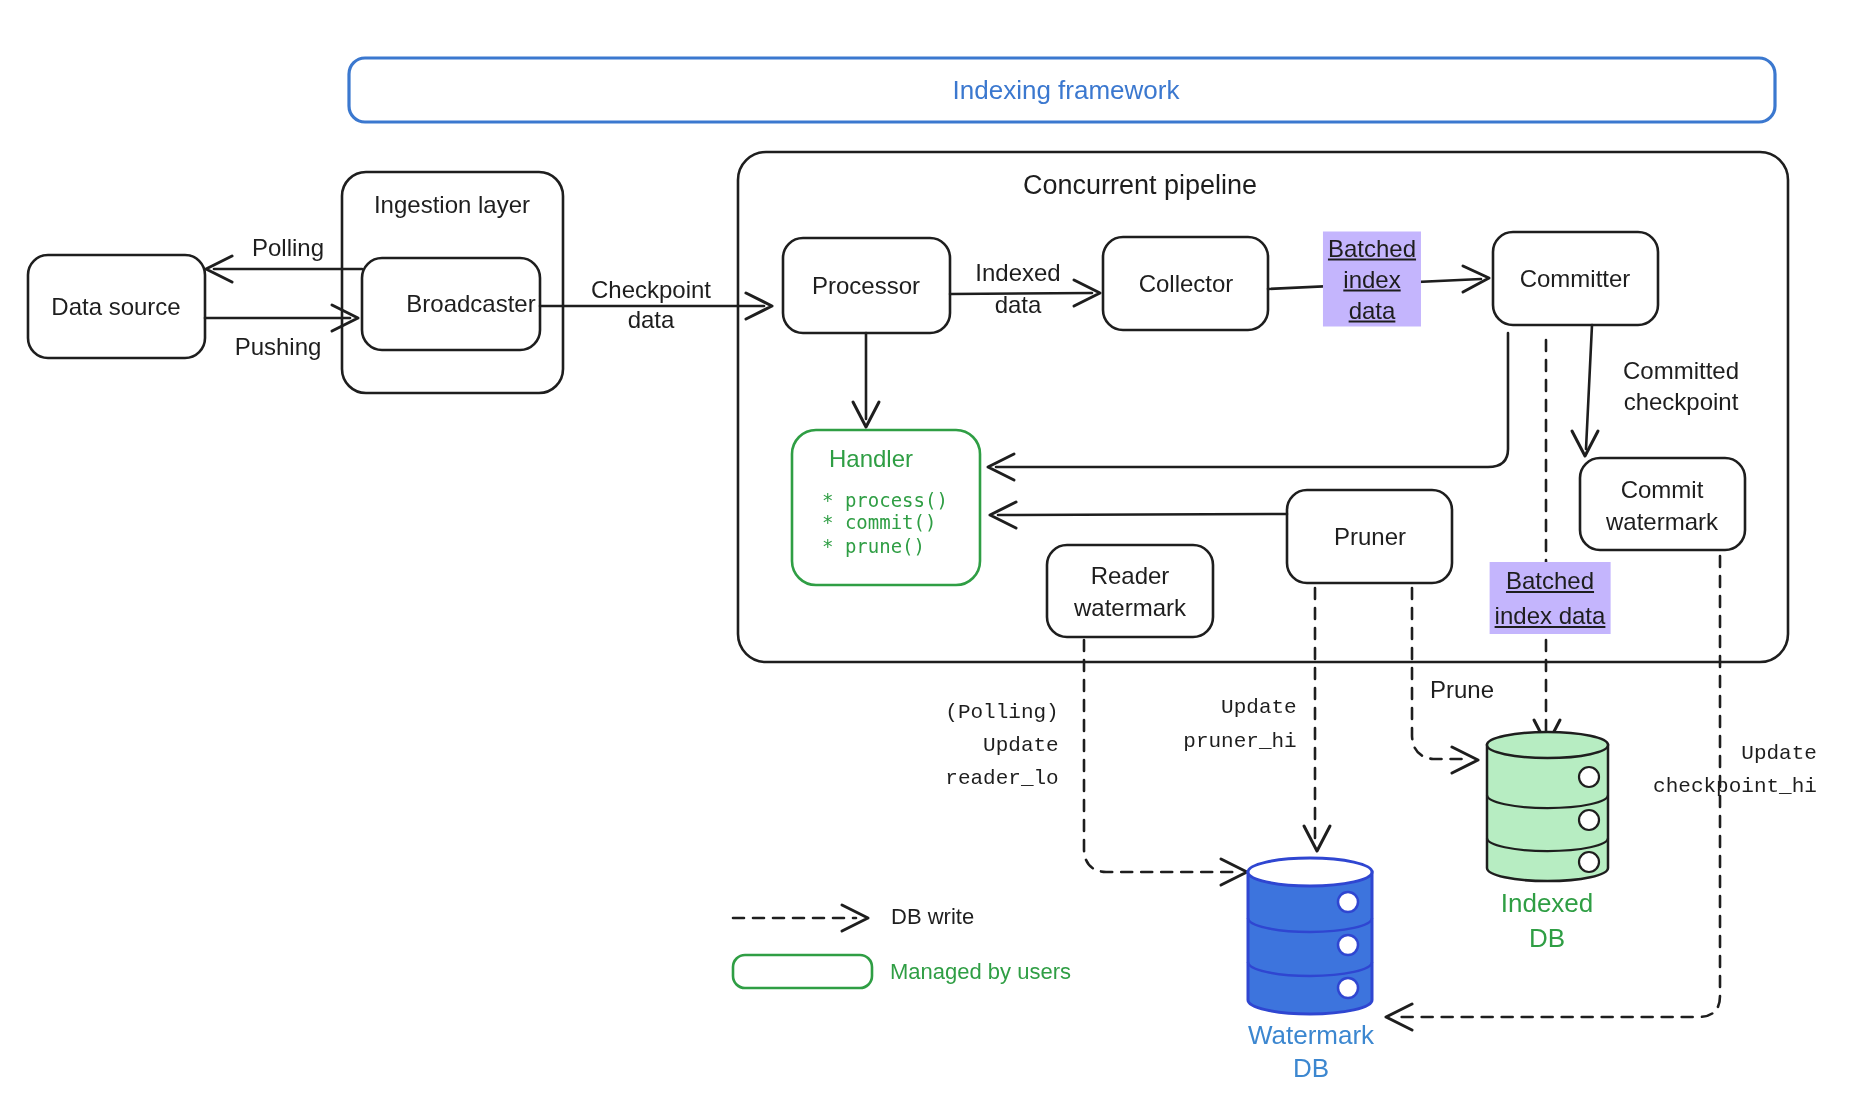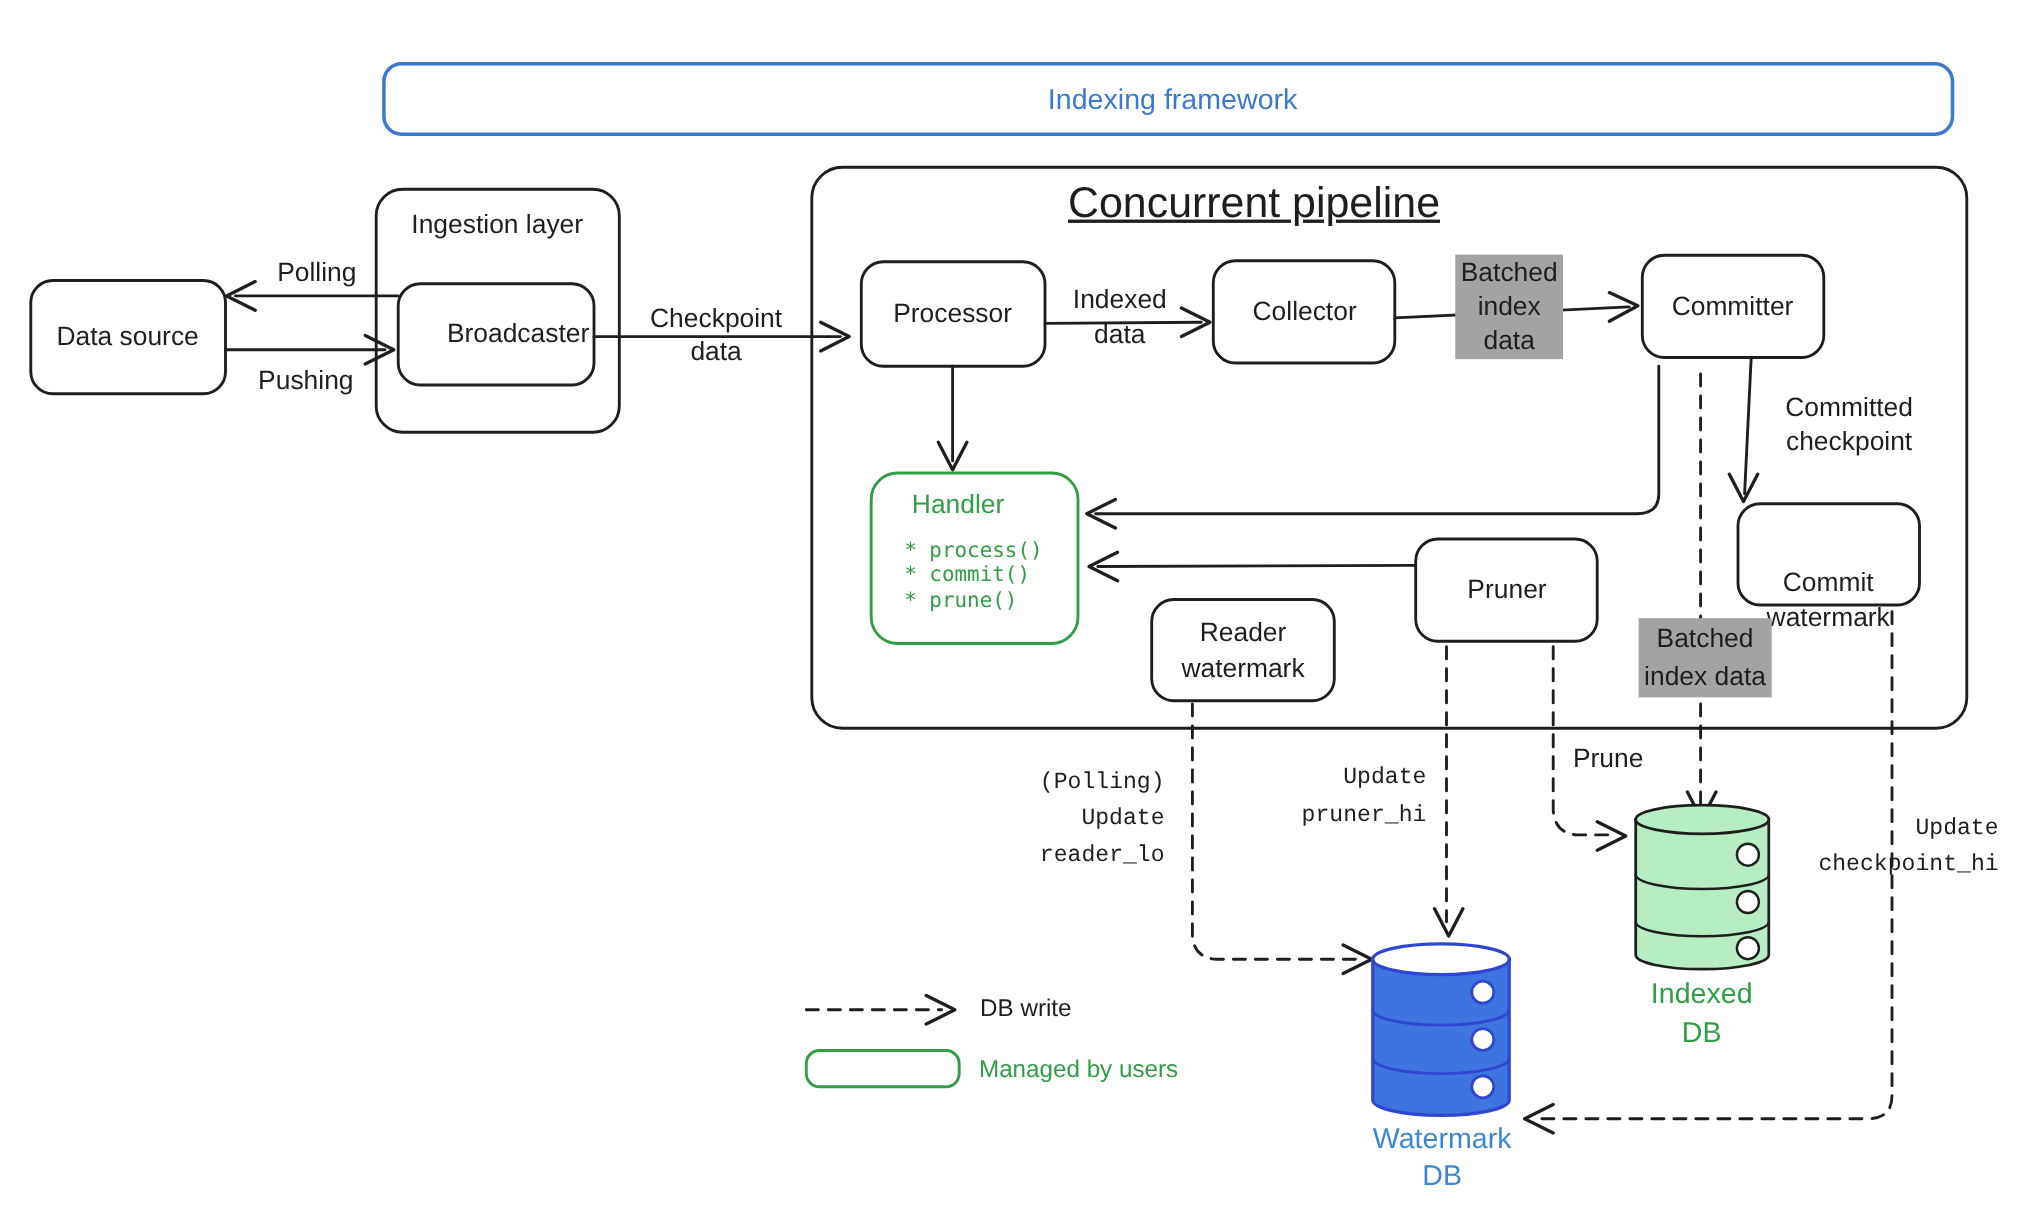--- a/index.html
+++ b/index.html
@@ -22,24 +22,24 @@
   .cyl-green-line{fill:none;stroke:var(--ink);stroke-width:2.2px;}
   .cyl-green-dot{fill:#ffffff;stroke:var(--ink);stroke-width:2.2px;}
   .legend-green{fill:#ffffff;stroke:var(--green);stroke-width:2.6px;}
 
   
   .t{position:absolute;transform:translate(-50%,-50%);white-space:pre-line;text-align:center;line-height:1.25;}
   .tl{position:absolute;transform:translate(0,-50%);white-space:pre;text-align:left;}
   .hw{font-family:"Liberation Sans",sans-serif;font-size:24px;color:var(--ink);}
   .mono{font-family:Liberation Mono, monospace;font-size:21px;color:var(--ink);text-align:right;}
   .title-blue{font-size:26px;color:var(--blue);}
-  .title-pipeline{font-size:39px;text-decoration:underline;}
+  .title-pipeline{font-size:27px;}
   .green-txt{color:var(--green);}
   .blue-db-txt{color:var(--db-blue-label);}
-  .bgwhite{background:#a3a3a3;padding:1px 5px;}
+  .bgwhite{background:#c4b5fd;padding:1px 5px;text-decoration:underline;}
   .lh30{line-height:30px;} .lh31{line-height:31px;} .lh32{line-height:32px;}
   .lh33{line-height:33px;} .lh34{line-height:34px;} .lh35{line-height:35px;}
   .sz26{font-size:26px;} .sz22{font-size:22px;}
   .handler-m{font-family:"DejaVu Sans Mono",monospace;font-size:19px;color:var(--green);}
 </style>
 </head>
 <body>
 
 <div id="canvas">
 
@@ -127,21 +127,21 @@
 
   <div class="t hw" style="left:116px;top:307px;">Data source</div>
   <div class="t hw" style="left:452px;top:205px;">Ingestion layer</div>
   <div class="t hw" style="left:451px;top:304px;margin-left:20px;">Broadcaster</div>
   <div class="t hw" style="left:866px;top:286px;">Processor</div>
   <div class="t hw" style="left:1186px;top:284px;">Collector</div>
   <div class="t hw" style="left:1575px;top:279px;text-align:right;">Committer</div>
   <div class="t hw lh32" style="left:1130px;top:592px;">Reader
 watermark</div>
   <div class="t hw" style="left:1370px;top:537px;">Pruner</div>
-  <div class="t hw lh32" style="left:1662px;top:506px;margin-top:40px;">Commit
+  <div class="t hw lh32" style="left:1662px;top:506px;">Commit
 watermark</div>
 
   <div class="t hw green-txt" style="left:871px;top:459px;">Handler</div>
   <div class="tl handler-m" style="left:822px;top:500px;">* process()</div>
   <div class="tl handler-m" style="left:822px;top:522px;">* commit()</div>
   <div class="tl handler-m" style="left:822px;top:546px;">* prune()</div>
 
   <div class="t hw" style="left:288px;top:248px;">Polling</div>
   <div class="t hw" style="left:278px;top:347px;">Pushing</div>
   <div class="t hw lh30" style="left:651px;top:305px;">Checkpoint

